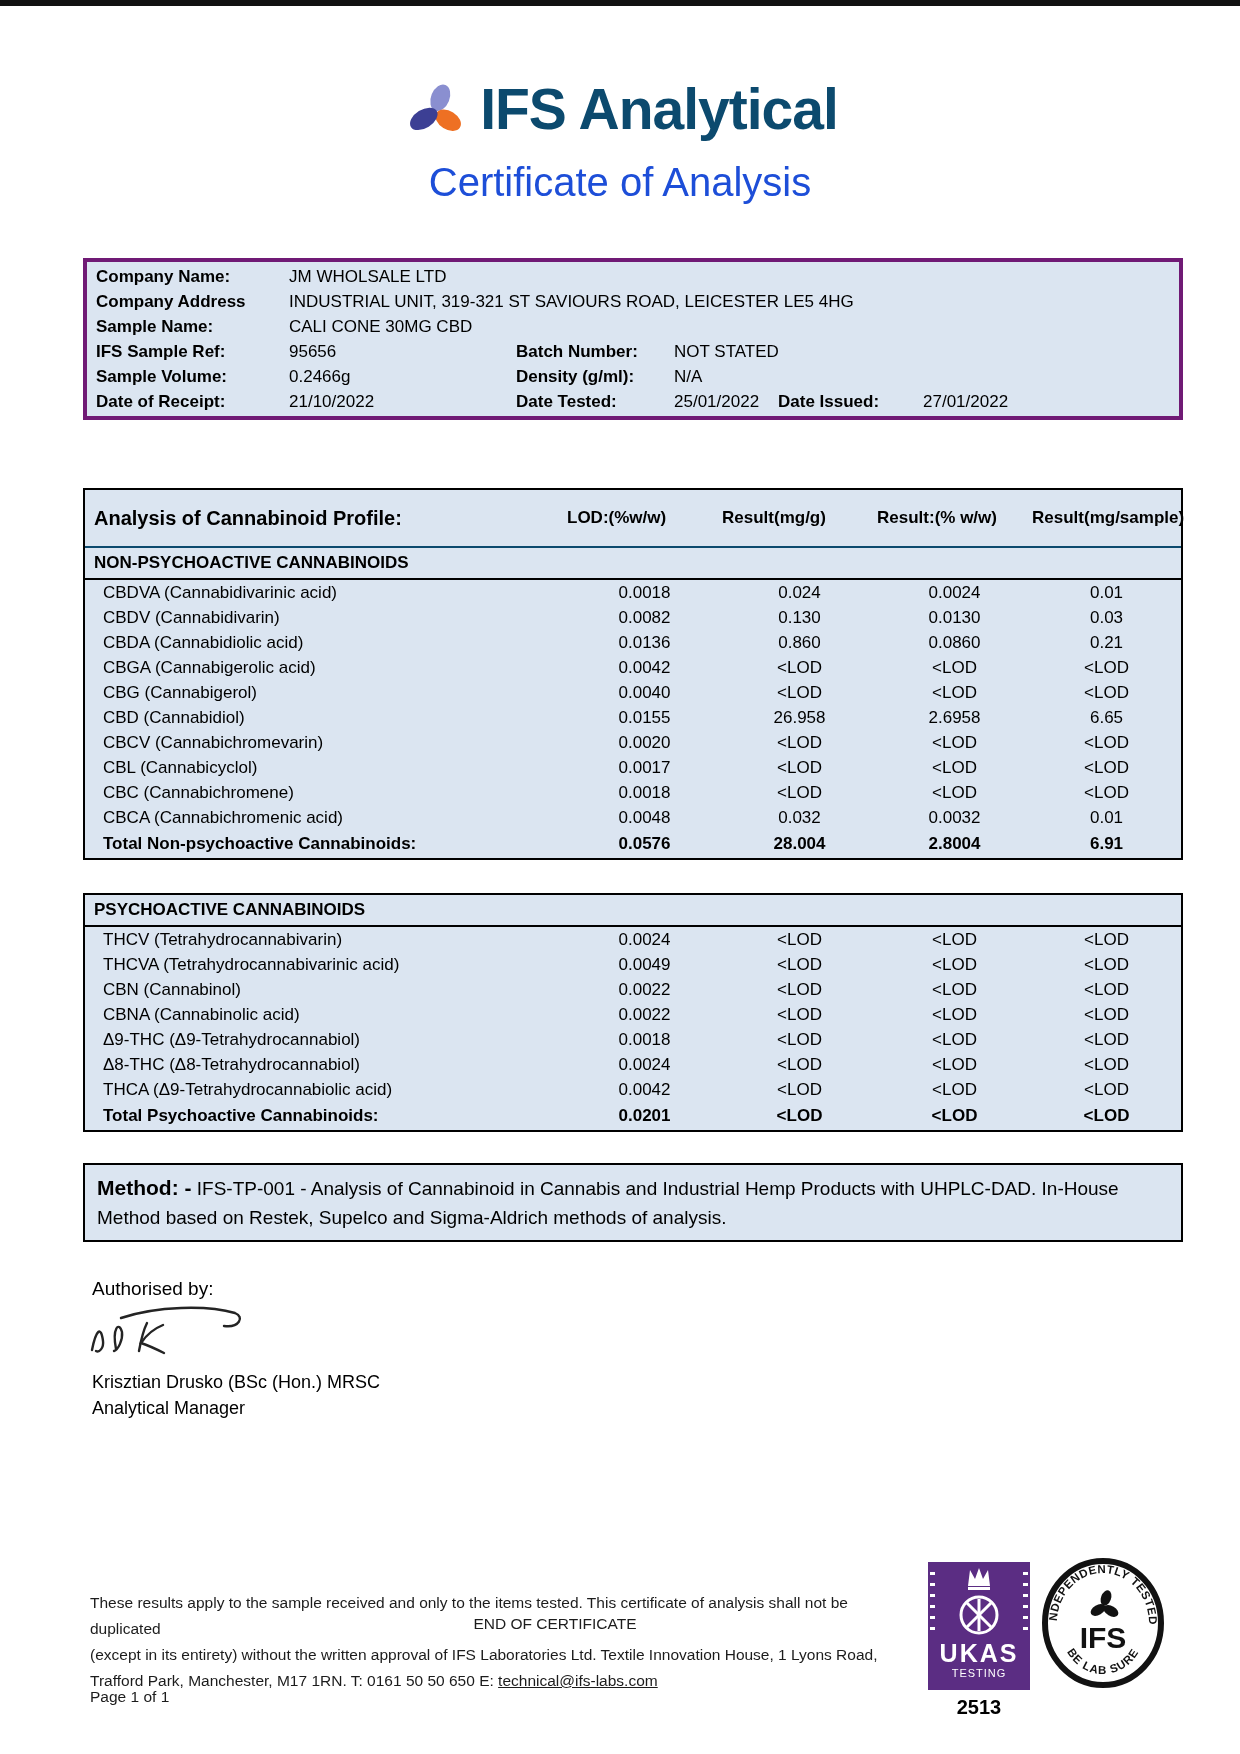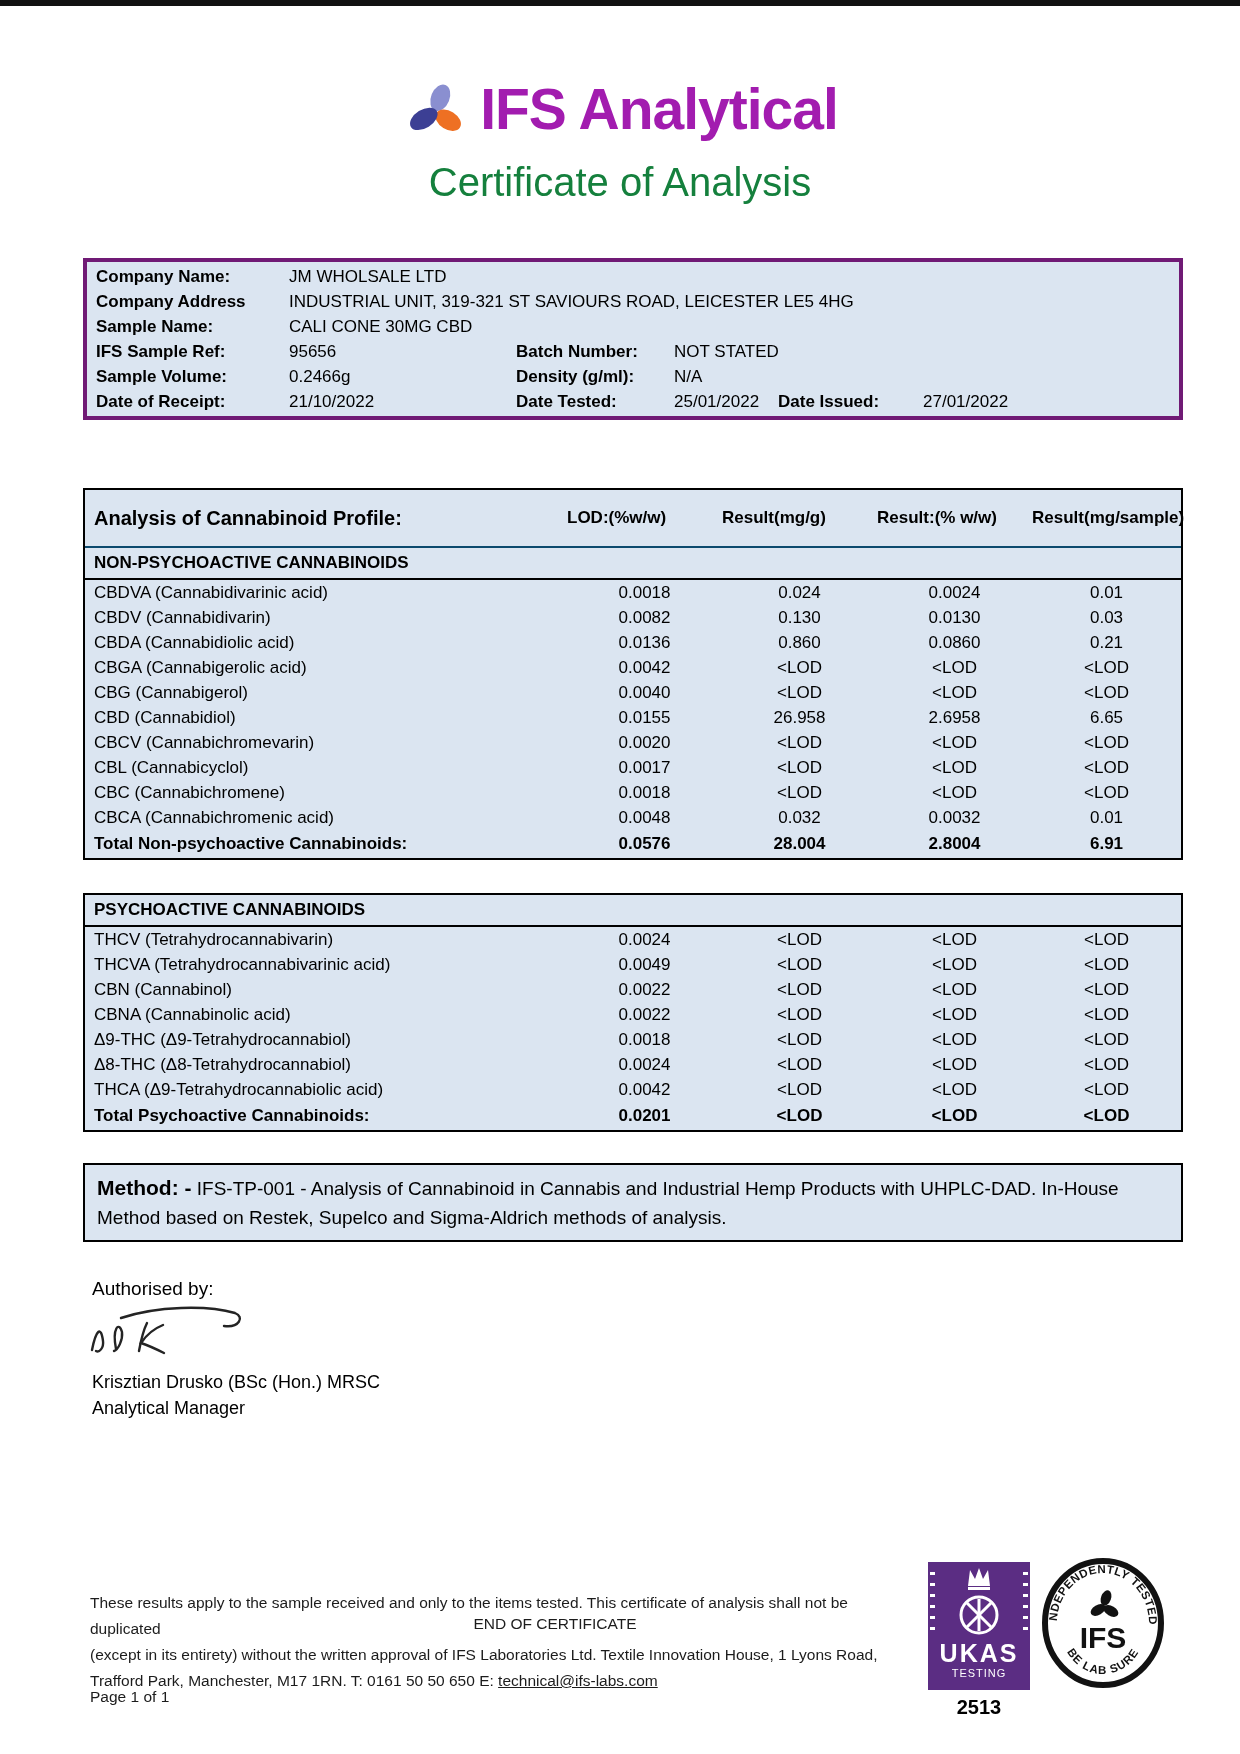--- a/index.html
+++ b/index.html
@@ -4,23 +4,23 @@
 <style>
   html,body{margin:0;padding:0;background:#fff;}
   .page{
     position:relative;width:1240px;height:1754px;background:#ffffff;
     font-family:"Liberation Sans", sans-serif;color:#000;overflow:hidden;
   }
   .topbar{position:absolute;top:0;left:0;width:100%;height:6px;background:#111;}
 
   
   .logo-row{position:absolute;top:76px;left:0;width:100%;display:flex;justify-content:center;align-items:center;gap:12px;}
-  .logo-text{font-size:57px;font-weight:bold;color:#a21caf;letter-spacing:-1px;}
-  
-  .cert-title{position:absolute;top:160px;left:0;width:100%;text-align:center;font-size:40px;color:#15803d;}
+  .logo-text{font-size:57px;font-weight:bold;color:#0c4a6e;letter-spacing:-1px;}
+  
+  .cert-title{position:absolute;top:160px;left:0;width:100%;text-align:center;font-size:40px;color:#1d4ed8;}
 
   
   .info-table{
     position:absolute;top:258px;left:83px;width:1100px;box-sizing:border-box;
     background:#dbe5f1;border:4px solid #701a75;padding:2px 0;
   }
   .irow{display:grid;line-height:25px;font-size:17px;}
   .irow.cols2{grid-template-columns:195px 1fr;}
   .irow.cols4{grid-template-columns:195px 225px 160px 1fr;}
   .irow.cols6{grid-template-columns:195px 225px 160px 102px 147px 1fr;}
@@ -33,21 +33,21 @@
     background:#dbe5f1;border:2px solid #000;font-size:17px;
   }
   .t1{top:488px;}
   .t2{top:893px;}
   .t-header{display:grid;grid-template-columns:482px 155px 155px 155px 1fr;border-bottom:2px solid #0c4a6e;height:56px;}
   .t-title{font-weight:bold;font-size:20px;display:flex;align-items:center;padding-left:9px;}
   .t-col{display:flex;flex-direction:row;justify-content:flex-start;align-items:center;font-weight:bold;line-height:22px;}
   .t-section{font-weight:bold;line-height:30px;height:30px;padding-left:9px;border-bottom:2px solid #000;}
   .trow{display:grid;grid-template-columns:482px 155px 155px 155px 1fr;height:25px;line-height:25px;}
   .trow.total{font-weight:bold;height:28px;line-height:28px;}
-  .cname{padding-left:9px;text-align:left;}
+  .cname{padding-left:18px;text-align:left;}
   .cnum{text-align:center;}
 
   
   .method-box{
     position:absolute;top:1163px;left:83px;width:1100px;box-sizing:border-box;
     background:#dbe5f1;border:2px solid #000;padding:8px 12px;font-size:19px;line-height:29px;
   }
   .m-label{font-weight:bold;font-size:21px;}
 
   

